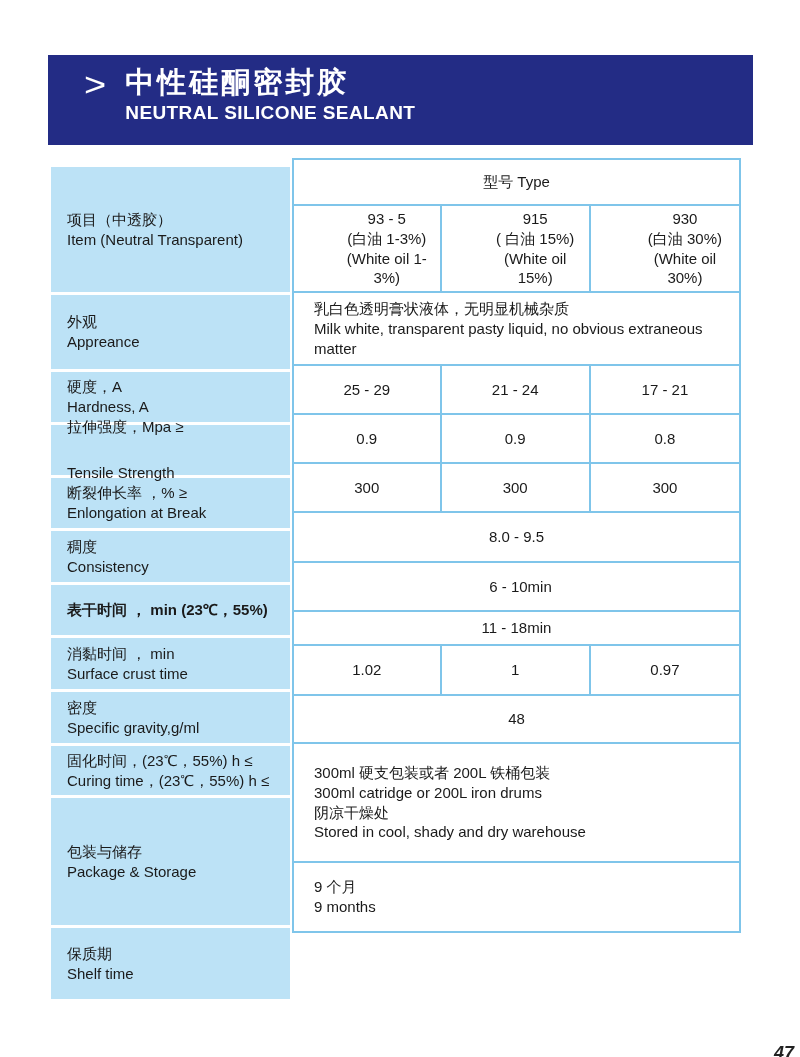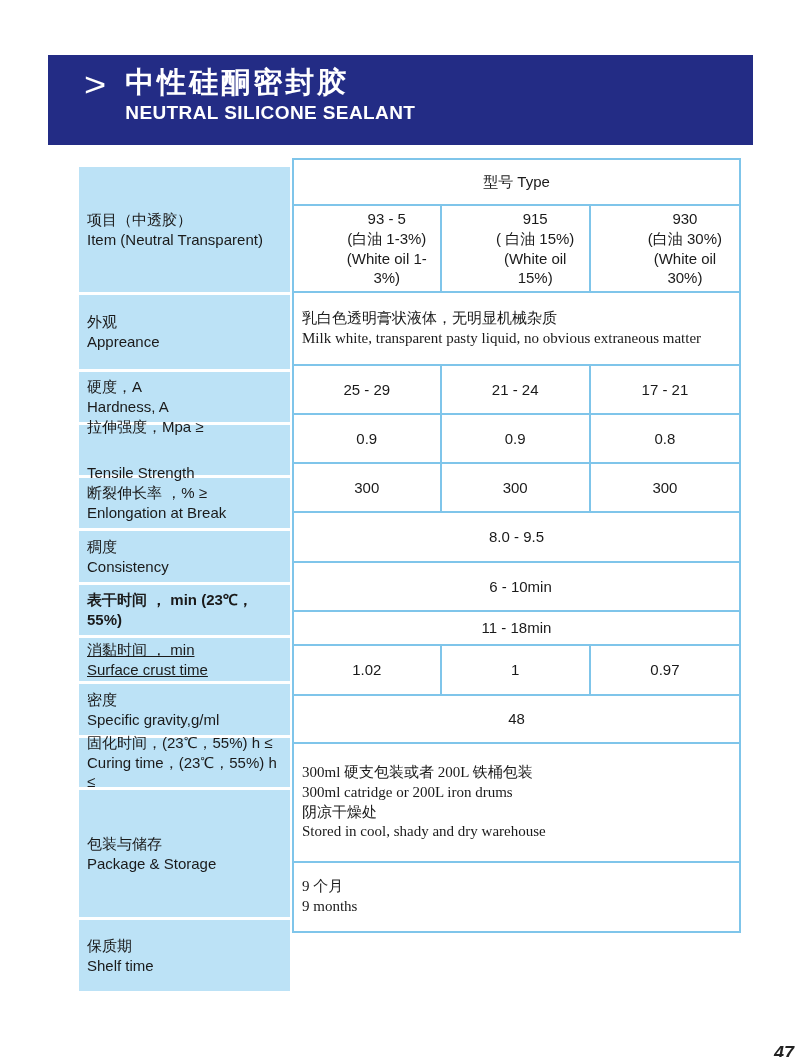--- a/index.html
+++ b/index.html
@@ -17,37 +17,37 @@
   }
   .chevron { font-size:33px; font-weight:400; line-height:1.15; transform:scaleX(1.15); transform-origin:left; }
   .banner-text { margin-left:22px; }
   .title-zh { font-size:29px; font-weight:700; letter-spacing:3px; line-height:1.15; }
   .title-en { font-size:19px; font-weight:700; letter-spacing:0.4px; margin-top:3px; }
 
   
   .labels { position:absolute; left:51px; top:167px; width:239px; }
   .lcell {
     background:#BCE2F6; box-sizing:border-box; border-bottom:3px solid #ffffff;
-    padding:4px 8px 4px 8px; display:flex; flex-direction:column; justify-content:center;
-    font-size:15px; line-height:1.32;margin-left:28px;
+    padding:4px 8px 4px 16px; display:flex; flex-direction:column; justify-content:center;
+    font-size:15px; line-height:1.32;
   }
   .h-item{height:128px;} .h-app{height:77px;} .h-hard{height:53px;} .h-tens{height:53px;gap:26px;}
-  .h-elon{height:53px;} .h-cons{height:54px;} .h-skin{height:53px;font-weight:bold;} .h-crust{height:46px;text-decoration:underline;}
+  .h-elon{height:53px;} .h-cons{height:54px;} .h-skin{height:53px;font-weight:bold;} .h-crust{height:54px;}
   .h-dens{height:54px;} .h-cur{height:52px;} .h-pack{height:130px;} .h-shelf{height:74px;}
 
   
   table.vals {
     position:absolute; left:292px; top:158px; width:449px;
     border-collapse:collapse; table-layout:fixed; font-size:15px;
   }
   table.vals td {
     border:2px solid #7FC5EA; text-align:center; vertical-align:middle;
     padding:3px 8px; line-height:1.32; box-sizing:border-box;
   }
-  table.vals td.tl { text-align:left; padding-left:8px;font-family:Liberation Serif, serif; }
+  table.vals td.tl { text-align:left; padding-left:20px; }
   tr.rt-type  td{height:46px;} tr.rt-mod  td{height:74px;padding-left:48px;} tr.rt-app  td{height:73px;}
   tr.rt-hard  td{height:49px;} tr.rt-tens td{height:49px;} tr.rt-elon td{height:49px;}
   tr.rt-cons  td{height:50px;} tr.rt-skin td{height:49px;padding-left:16px;} tr.rt-crust td{height:34px;}
   tr.rt-dens  td{height:50px;} tr.rt-cur  td{height:48px;} tr.rt-pack td{height:119px;}
   tr.rt-shelf td{height:70px;}
 
   .pagenum {
     position:absolute; left:774px; top:1043px;
     font-size:18px; font-weight:700; font-style:italic; color:#222222;
   }

